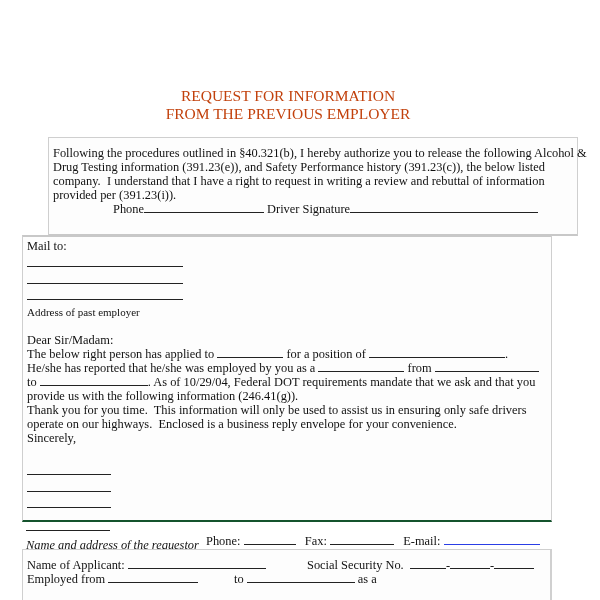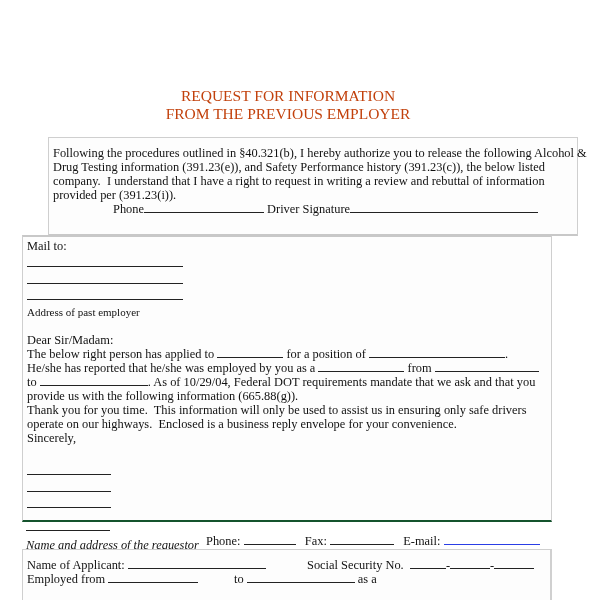--- a/index.html
+++ b/index.html
@@ -47,21 +47,21 @@
   <div class="txt" style="top:2px;">Mail to:</div>
   <div class="line-rule" style="top:29px; width:156px;"></div>
   <div class="line-rule" style="top:46px; width:156px;"></div>
   <div class="line-rule" style="top:62px; width:156px;"></div>
   <div class="txt small" style="top:68px;">Address of past employer</div>
 
   <div class="txt" style="top:96px;">Dear Sir/Madam:</div>
   <div class="txt" style="top:110px;"><span>The below right person has applied to </span><span class="blank" style="width:66px;"></span><span> for a position of </span><span class="blank" style="width:136px;"></span><span>.</span></div>
   <div class="txt" style="top:124px;"><span>He/she has reported that he/she was employed by you as a </span><span class="blank" style="width:86px;"></span><span> from </span><span class="blank" style="width:104px;"></span></div>
   <div class="txt" style="top:138px;"><span>to </span><span class="blank" style="width:108px;"></span><span>. As of 10/29/04, Federal DOT requirements mandate that we ask and that you</span></div>
-  <div class="txt" style="top:152px;">provide us with the following information (665.88(g)).</div>
+  <div class="txt" style="top:152px;">provide us with the following information (246.41(g)).</div>
   <div class="txt" style="top:166px;">Thank you for you time.  This information will only be used to assist us in ensuring only safe drivers</div>
   <div class="txt" style="top:180px;">operate on our highways.  Enclosed is a business reply envelope for your convenience.</div>
   <div class="txt" style="top:194px;">Sincerely,</div>
 
   <div class="line-rule" style="top:237px; width:84px;"></div>
   <div class="line-rule" style="top:254px; width:84px;"></div>
   <div class="line-rule" style="top:270px; width:84px;"></div>
 </div>
 
 <div class="line-rule" style="position:absolute; top:530px; left:26px; width:84px;"></div>

